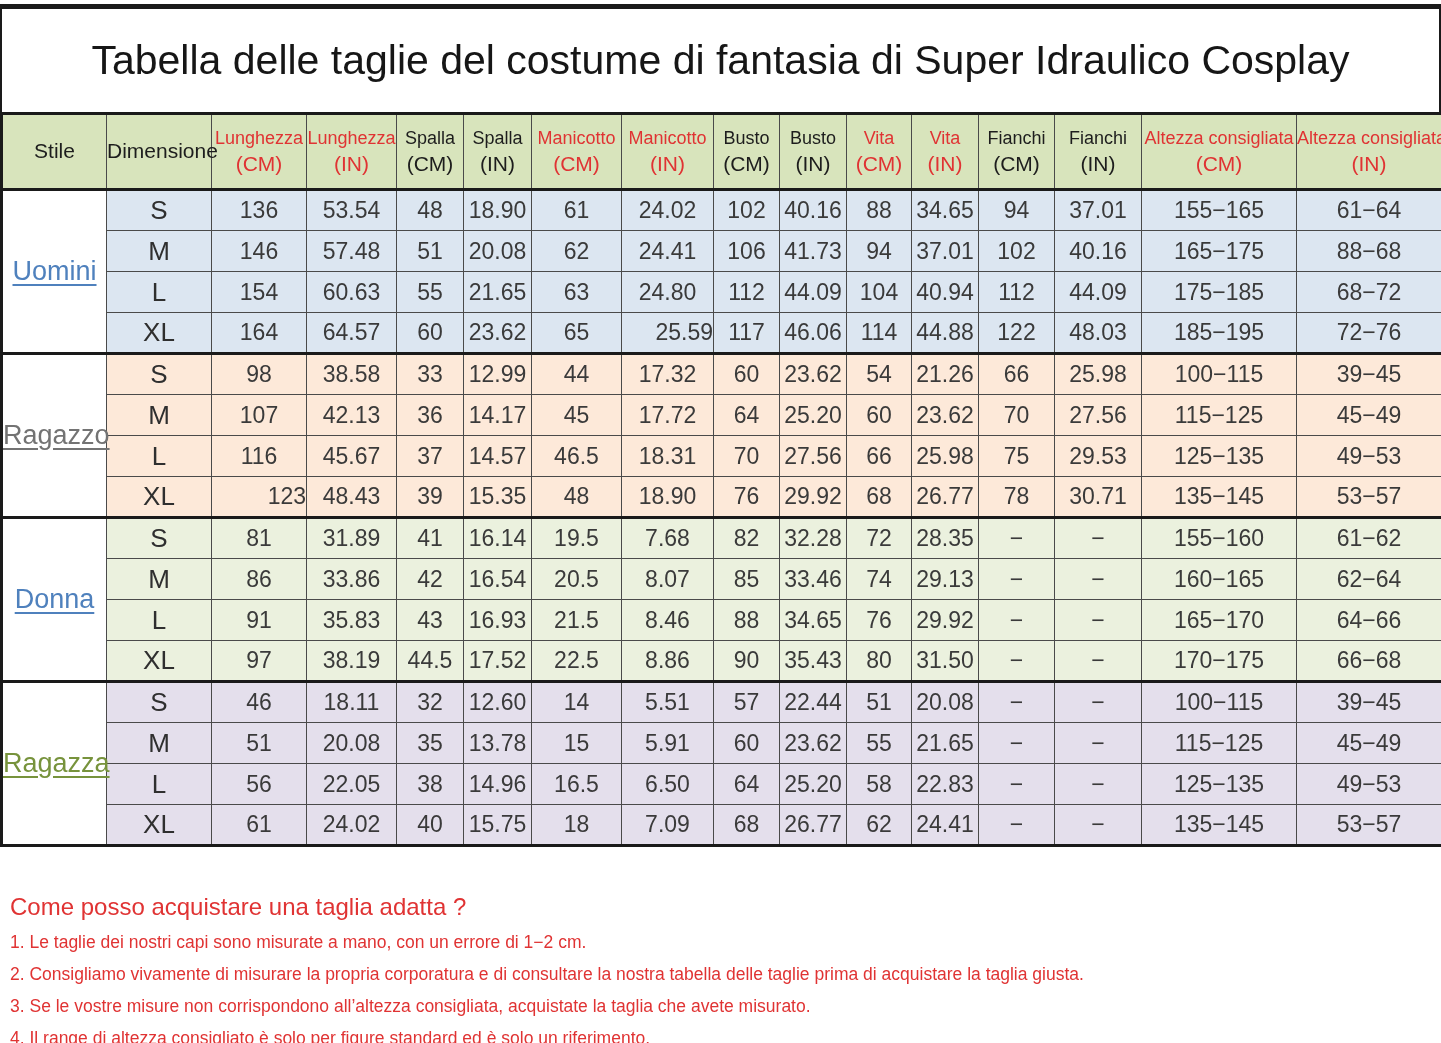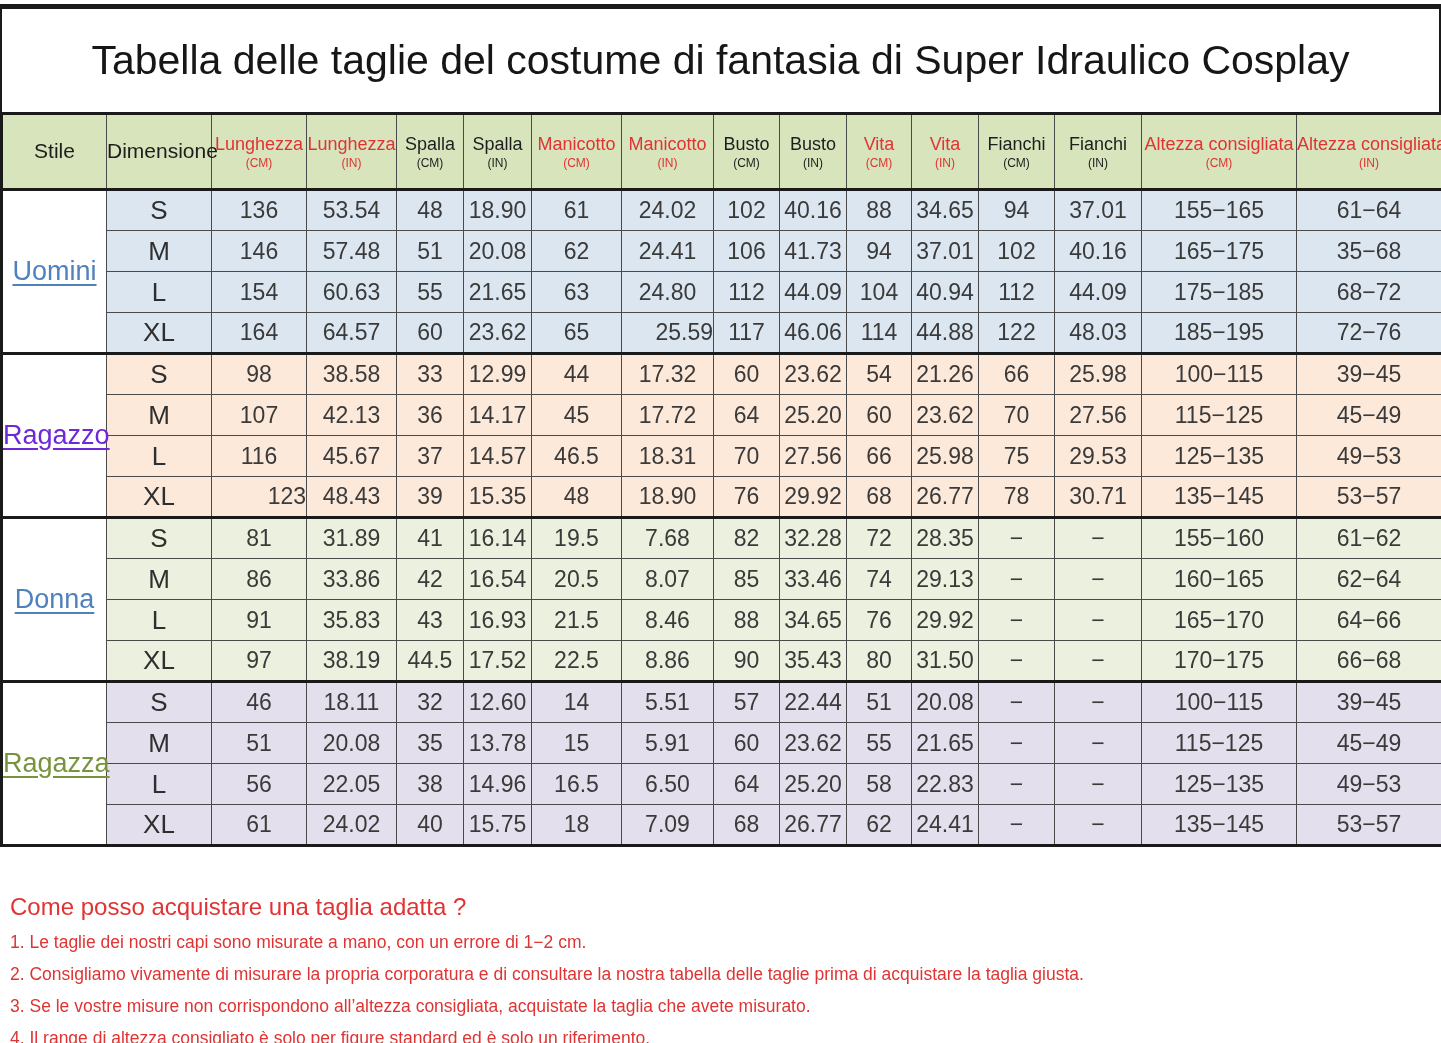--- a/index.html
+++ b/index.html
@@ -37,21 +37,21 @@
     padding: 0; overflow: visible; white-space: nowrap;
   }
   thead th {
     background: var(--header_bg, #d8e4bc);
     height: 76px; font-weight: normal; color: #1d1d1d;
     border-bottom: 3px solid var(--border_dark, #1a1a1a);
   }
   th.red { color: var(--accent_red, #e03333); }
   .hdr-line1 { font-size: 18px; line-height: 1.35; }
   .hdr-line1.hdr-single { font-size: 21px; }
-  .hdr-line2 { font-size: 12px; line-height: 1.3; }
+  .hdr-line2 { font-size: 21px; line-height: 1.3; }
   tbody td { height: 41px; font-size: 23px; color: #3a3a3a; }
   tbody tr.group-start td { border-top: 3px solid var(--border_dark, #1a1a1a); }
   td.style-cell { background: #fff; }
   .group-link {
     font-size: 27px; text-decoration: underline; text-underline-offset: 4px;
     cursor: pointer;
   }
   td.size-cell { font-size: 26px; color: #2f2f2f; }
 
   
@@ -188,21 +188,21 @@
           <td class="val-cell" style="background-color: rgb(220, 230, 241);">20.08</td>
           <td class="val-cell" style="background-color: rgb(220, 230, 241);">62</td>
           <td class="val-cell" style="background-color: rgb(220, 230, 241);">24.41</td>
           <td class="val-cell" style="background-color: rgb(220, 230, 241);">106</td>
           <td class="val-cell" style="background-color: rgb(220, 230, 241);">41.73</td>
           <td class="val-cell" style="background-color: rgb(220, 230, 241);">94</td>
           <td class="val-cell" style="background-color: rgb(220, 230, 241);">37.01</td>
           <td class="val-cell" style="background-color: rgb(220, 230, 241);">102</td>
           <td class="val-cell" style="background-color: rgb(220, 230, 241);">40.16</td>
           <td class="val-cell" style="background-color: rgb(220, 230, 241);">165−175</td>
-          <td class="val-cell" style="background-color: rgb(220, 230, 241);">35−68</td>
+          <td class="val-cell" style="background-color: rgb(220, 230, 241);">88−68</td>
         </tr>
         <tr>
           <td class="size-cell" style="background-color: rgb(220, 230, 241);">L</td>
           <td class="val-cell" style="background-color: rgb(220, 230, 241);">154</td>
           <td class="val-cell" style="background-color: rgb(220, 230, 241);">60.63</td>
           <td class="val-cell" style="background-color: rgb(220, 230, 241);">55</td>
           <td class="val-cell" style="background-color: rgb(220, 230, 241);">21.65</td>
           <td class="val-cell" style="background-color: rgb(220, 230, 241);">63</td>
           <td class="val-cell" style="background-color: rgb(220, 230, 241);">24.80</td>
           <td class="val-cell" style="background-color: rgb(220, 230, 241);">112</td>
@@ -225,21 +225,21 @@
           <td class="val-cell" style="background-color: rgb(220, 230, 241);">117</td>
           <td class="val-cell" style="background-color: rgb(220, 230, 241);">46.06</td>
           <td class="val-cell" style="background-color: rgb(220, 230, 241);">114</td>
           <td class="val-cell" style="background-color: rgb(220, 230, 241);">44.88</td>
           <td class="val-cell" style="background-color: rgb(220, 230, 241);">122</td>
           <td class="val-cell" style="background-color: rgb(220, 230, 241);">48.03</td>
           <td class="val-cell" style="background-color: rgb(220, 230, 241);">185−195</td>
           <td class="val-cell" style="background-color: rgb(220, 230, 241);">72−76</td>
         </tr>
         <tr class="group-start">
-          <td rowspan="4" class="style-cell"><span class="group-link" style="color: #6d28d9;">Ragazzo</span></td>
+          <td rowspan="4" class="style-cell"><span class="group-link" style="color: #737373;">Ragazzo</span></td>
           <td class="size-cell" style="background-color: rgb(253, 233, 217);">S</td>
           <td class="val-cell" style="background-color: rgb(253, 233, 217);">98</td>
           <td class="val-cell" style="background-color: rgb(253, 233, 217);">38.58</td>
           <td class="val-cell" style="background-color: rgb(253, 233, 217);">33</td>
           <td class="val-cell" style="background-color: rgb(253, 233, 217);">12.99</td>
           <td class="val-cell" style="background-color: rgb(253, 233, 217);">44</td>
           <td class="val-cell" style="background-color: rgb(253, 233, 217);">17.32</td>
           <td class="val-cell" style="background-color: rgb(253, 233, 217);">60</td>
           <td class="val-cell" style="background-color: rgb(253, 233, 217);">23.62</td>
           <td class="val-cell" style="background-color: rgb(253, 233, 217);">54</td>

